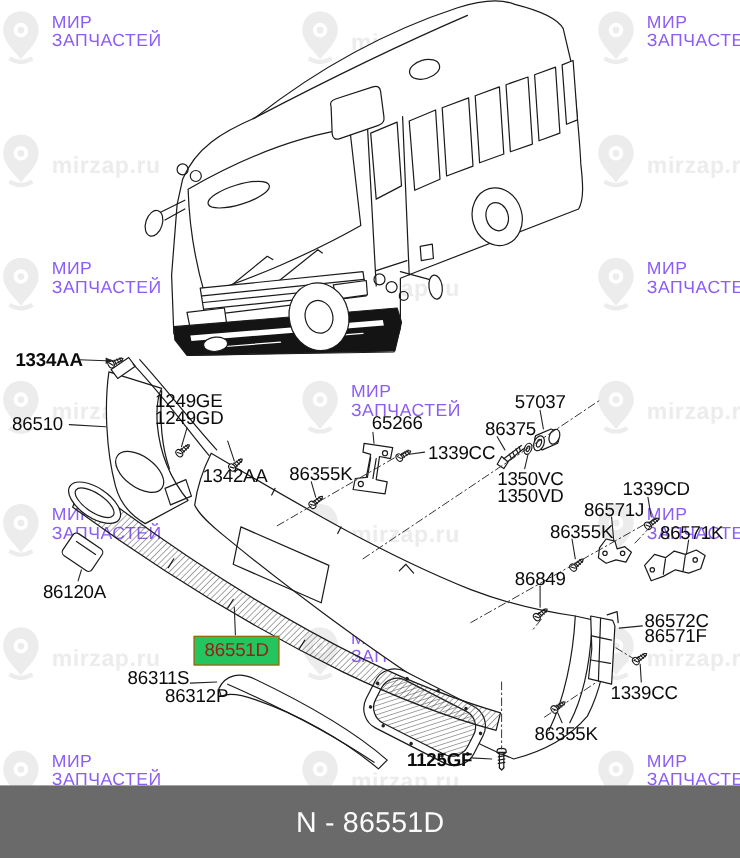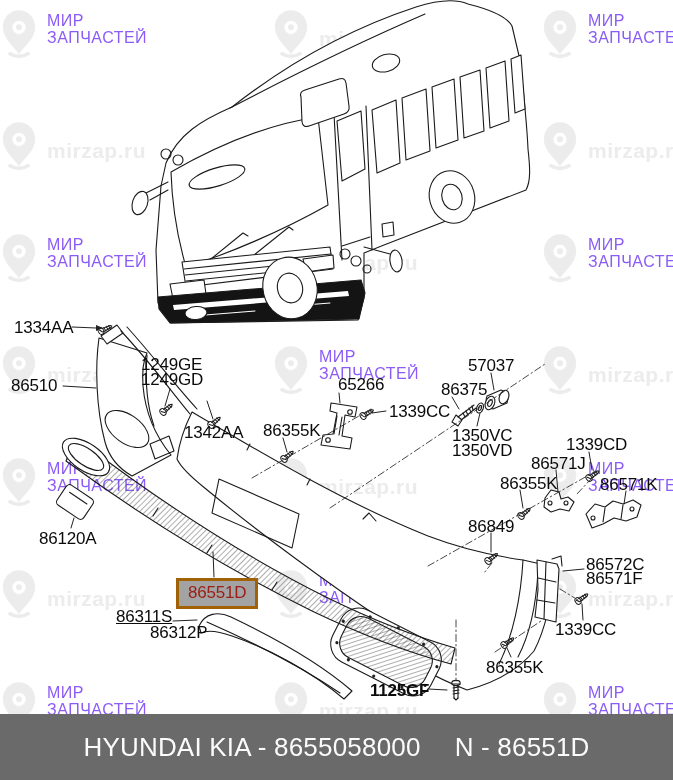--- a/index.html
+++ b/index.html
@@ -7,21 +7,21 @@
          font-family:"Liberation Sans",sans-serif;}
   
   .wm{position:absolute;display:flex;align-items:flex-start;gap:9px;pointer-events:none;}
   .wm .t1{font-weight:normal;font-size:16px;line-height:17px;letter-spacing:.5px;color:#8b5cf6;margin-top:4px;}
   .wm .t2{font-weight:bold;font-size:21px;color:#ececec;margin-top:19px;letter-spacing:.5px;}
   
   svg.diagram{position:absolute;left:0;top:0;}
   
   .plabel{position:absolute;font-size:17px;line-height:18px;color:#0b0b0b;white-space:nowrap;
           letter-spacing:-.2px;}
-  .plabel.hl{background:#a3a3a3;color:#9a2017;border:3px solid #a16207;padding:3px 9px 4px 9px;}
+  .plabel.hl{background:#22c55e;color:#9a2017;border:1px solid #a16207;padding:3px 9px 4px 9px;}
   
   .footer{position:absolute;left:0;top:714px;width:673px;height:66px;
           background:rgba(101,101,101,.97);display:flex;align-items:center;justify-content:center;
           gap:34px;color:#fbfbfb;font-size:26px;letter-spacing:.2px;}
 </style>
 </head>
 <body>
 
 <div class="stage">
 
@@ -447,21 +447,21 @@
         <path d="M511,657 L507,648"></path>
         <path d="M428,689 L447,690"></path>
         <path d="M214,577 L213,552"></path>
         <path d="M173,621 L197,620"></path>
         <path d="M71,528 L74,518"></path>
       </g>
     </g>
   </svg>
 
   <div id="labels-layer">
-      <div class="plabel" style="left: 14px; top: 319px;">1334AA</div>
+      <div class="plabel" style="left: 14px; top: 319px; font-weight: bold;">1334AA</div>
       <div class="plabel" style="left: 11px; top: 377px;">86510</div>
       <div class="plabel" style="left: 141px; top: 356px;">1249GE</div>
       <div class="plabel" style="left: 141px; top: 371px;">1249GD</div>
       <div class="plabel" style="left: 184px; top: 385px; margin-top: 39px;">1342AA</div>
       <div class="plabel" style="left: 338px; top: 376px;">65266</div>
       <div class="plabel" style="left: 263px; top: 422px;">86355K</div>
       <div class="plabel" style="left: 389px; top: 403px;">1339CC</div>
       <div class="plabel" style="left: 441px; top: 381px; text-align: center;">86375</div>
       <div class="plabel" style="left: 468px; top: 357px;">57037</div>
       <div class="plabel" style="left: 452px; top: 427px;">1350VC</div>
@@ -470,22 +470,21 @@
       <div class="plabel" style="left: 531px; top: 455px;">86571J</div>
       <div class="plabel" style="left: 500px; top: 475px;">86355K</div>
       <div class="plabel" style="left: 600px; top: 476px;">86571K</div>
       <div class="plabel" style="left: 468px; top: 518px;">86849</div>
       <div class="plabel" style="left: 586px; top: 556px;">86572C</div>
       <div class="plabel" style="left: 586px; top: 570px;">86571F</div>
       <div class="plabel" style="left: 555px; top: 621px;">1339CC</div>
       <div class="plabel" style="left: 486px; top: 659px;">86355K</div>
       <div class="plabel" style="left: 370px; top: 682px; font-weight: bold;">1125GF</div>
       <div class="plabel hl" style="left: 176px; top: 578px;">86551D</div>
-      <div class="plabel" style="left: 116px; top: 608px; text-decoration: underline;">86311S</div>
+      <div class="plabel" style="left: 116px; top: 608px;">86311S</div>
       <div class="plabel" style="left: 116px; top: 624px; margin-left: 34px;">86312P</div>
       <div class="plabel" style="left: 39px; top: 530px; text-align: center;">86120A</div>
     </div>
 
   <div class="footer">
-    <span>HYUNDAI  KIA - 8655058000</span>
     <span>N - 86551D</span>
   </div>
 </div>
 
 </body></html>

